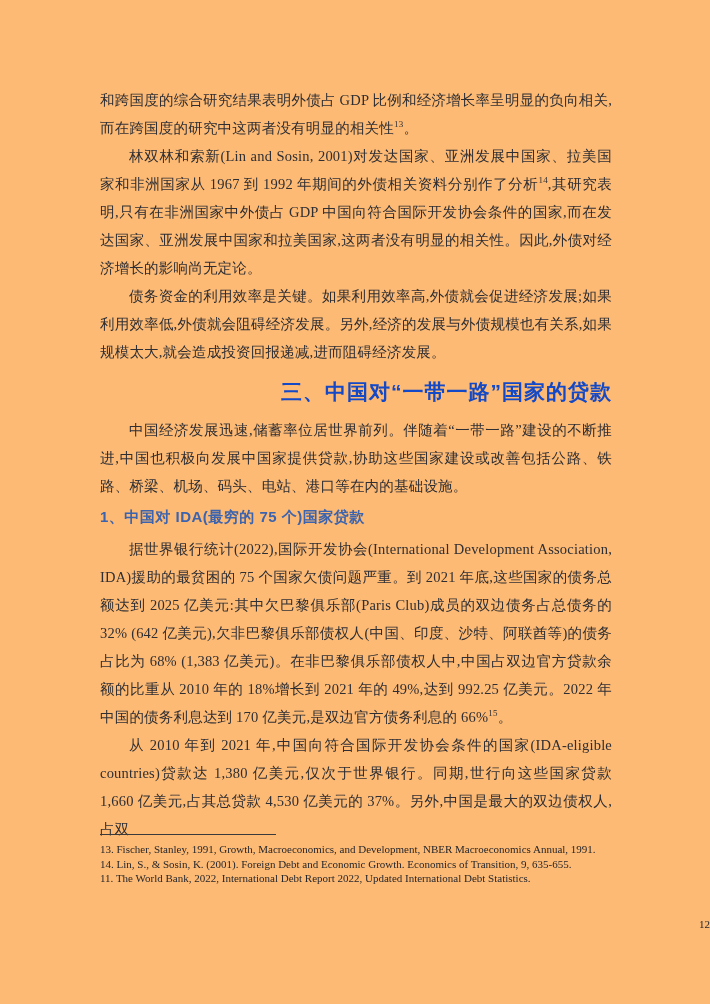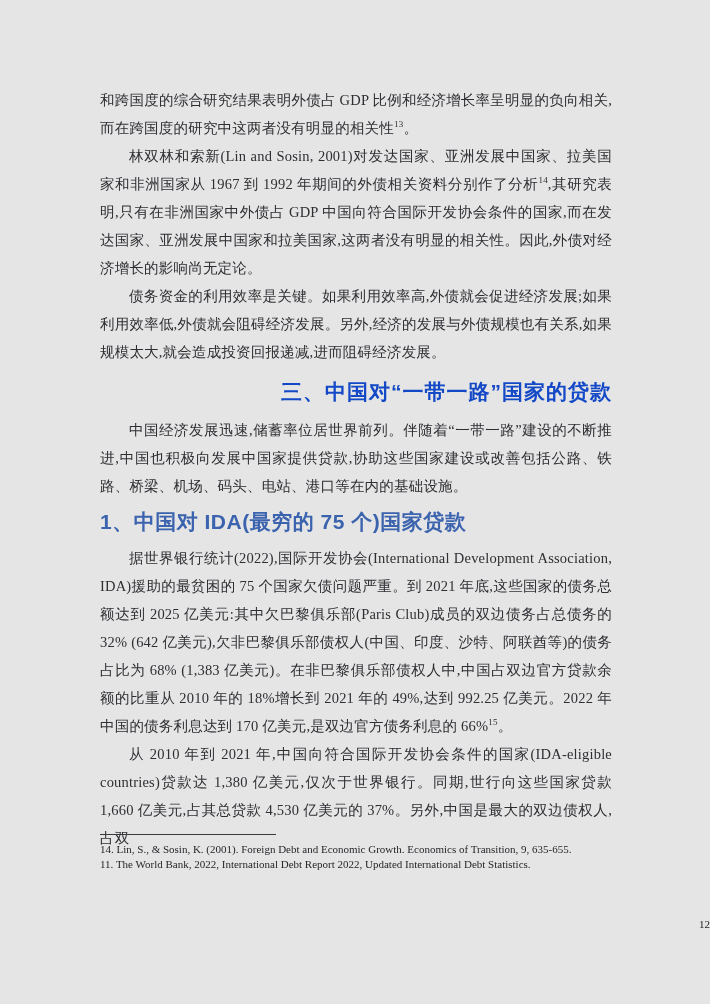--- a/index.html
+++ b/index.html
@@ -4,21 +4,21 @@
 <style>
   html, body {
     margin: 0;
     padding: 0;
     background: #ffffff;
   }
   .page {
     position: relative;
     width: 710px;
     height: 1004px;
-    background: #e5e5e5;
+    background: #fdba74;
     overflow: hidden;
     font-family: "Liberation Serif", "DejaVu Serif", serif;
     color: var(--body-color, #2e2e33);
   }
   .content {
     position: absolute;
     top: 86px;
     left: 100px;
     width: 512px;
   }
@@ -41,21 +41,21 @@
     font-family: "Liberation Sans", "DejaVu Sans", sans-serif;
     font-size: 21px;
     font-weight: 700;
     letter-spacing: 1px;
     color: var(--h1-color, #1348c6);
     text-align: right;
   }
   .h2 {
     margin: 8px 0 8px 0;
     font-family: "Liberation Sans", "DejaVu Sans", sans-serif;
-    font-size: 21px;
+    font-size: 15px;
     font-weight: 600;
     letter-spacing: 0.5px;
     color: var(--h2-color, #3b63ae);
   }
   .footer {
     position: absolute;
     left: 100px;
     top: 834px;
     width: 512px;
   }
@@ -95,19 +95,20 @@
       <div class="h1">三、中国对“一带一路”国家的贷款</div>
       <p class="para indent"><span>中国经济发展迅速,储蓄率位居世界前列。伴随着“一带一路”建设的不断推进,中国也积极向发展中国家提供贷款,协助这些国家建设或改善包括公路、铁路、桥梁、机场、码头、电站、港口等在内的基础设施。</span></p>
       <div class="h2">1、中国对 IDA(最穷的 75 个)国家贷款</div>
       <p class="para indent"><span>据世界银行统计(2022),国际开发协会(International Development Association, IDA)援助的最贫困的 75 个国家欠债问题严重。到 2021 年底,这些国家的债务总额达到 2025 亿美元:其中欠巴黎俱乐部(Paris Club)成员的双边债务占总债务的 32% (642 亿美元),欠非巴黎俱乐部债权人(中国、印度、沙特、阿联酋等)的债务占比为 68% (1,383 亿美元)。在非巴黎俱乐部债权人中,中国占双边官方贷款余额的比重从 2010 年的 18%增长到 2021 年的 49%,达到 992.25 亿美元。2022 年中国的债务利息达到 170 亿美元,是双边官方债务利息的 66%</span><sup>15</sup><span>。</span></p>
       <p class="para indent"><span>从 2010 年到 2021 年,中国向符合国际开发协会条件的国家(IDA-eligible countries)贷款达 1,380 亿美元,仅次于世界银行。同期,世行向这些国家贷款 1,660 亿美元,占其总贷款 4,530 亿美元的 37%。另外,中国是最大的双边债权人,占双</span></p>
     </div>
 
   <div class="footer">
     <div class="fn-divider"></div>
     <div id="fn-list">
+        <p class="footnote">13. Fischer, Stanley, 1991, Growth, Macroeconomics, and Development, NBER Macroeconomics Annual, 1991.</p>
         <p class="footnote">14. Lin, S., &amp; Sosin, K. (2001). Foreign Debt and Economic Growth. Economics of Transition, 9, 635-655.</p>
         <p class="footnote">11. The World Bank, 2022, International Debt Report 2022, Updated International Debt Statistics.</p>
       </div>
   </div>
 
   <div class="page-number">12</div>
 </div>
 
 </body></html>

